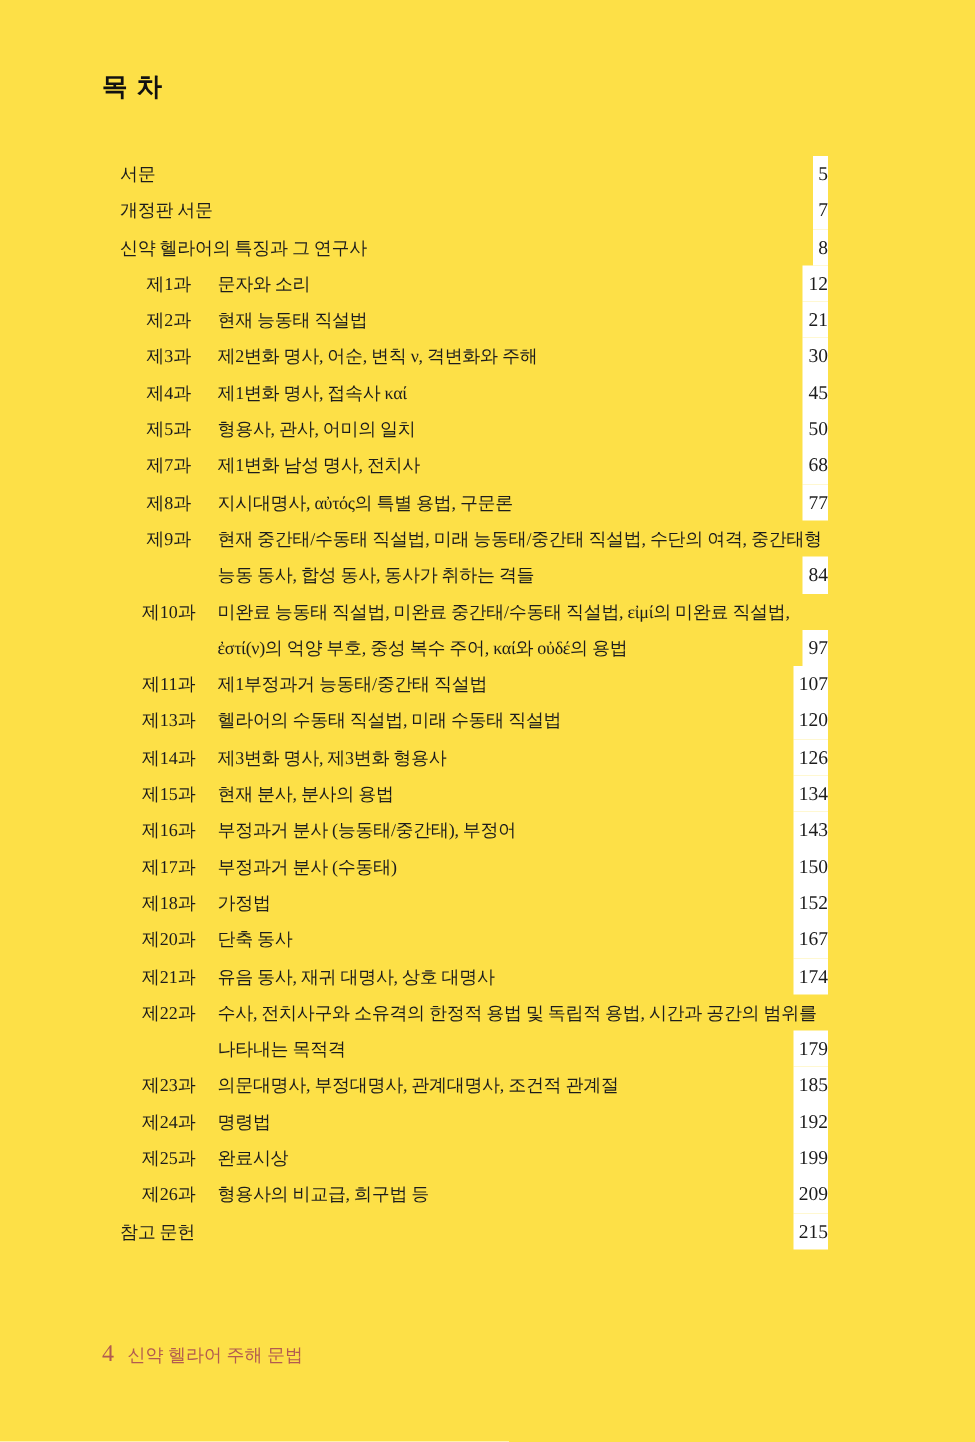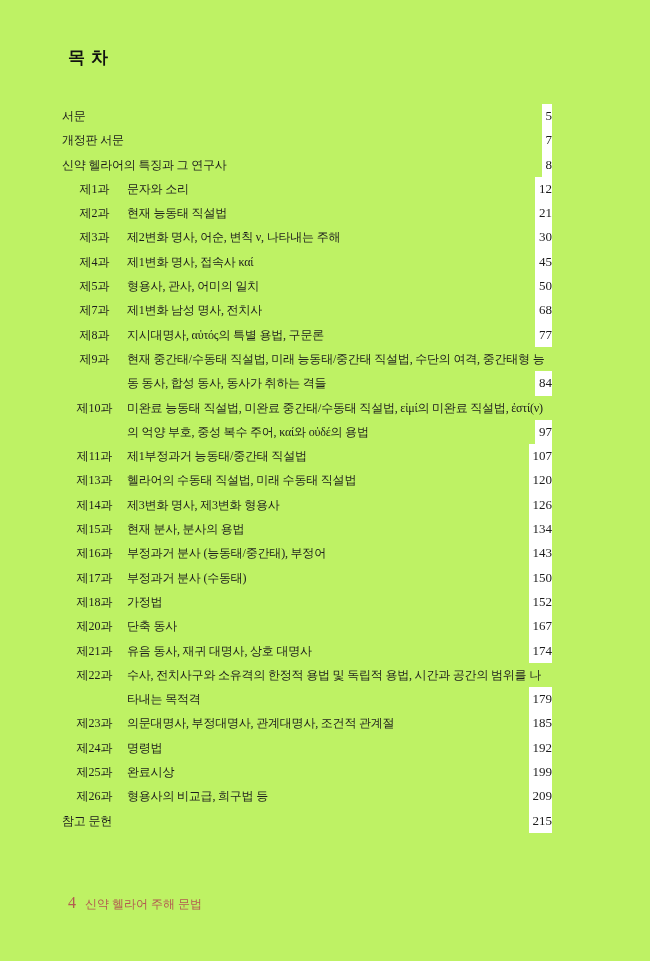--- a/index.html
+++ b/index.html
@@ -4,39 +4,39 @@
 <style>
   html, body {
     margin: 0;
     padding: 0;
     background: #ffffff;
   }
   .page {
     position: relative;
     width: 650px;
     height: 961px;
-    background: #bef264;
+    background: #fde047;
     overflow: hidden;
     font-family: "Liberation Serif", "DejaVu Serif", serif;
     color: #1c1c1c;
   }
   .page-title {
     position: absolute;
     left: 68px;
     top: 46px;
     margin: 0;
     font-family: "Liberation Sans", "DejaVu Sans", sans-serif;
     font-size: 17px;
     font-weight: bold;
     letter-spacing: 6px;
     color: #111111;
   }
   .toc {
     position: absolute;
-    left: 62px;
+    left: 80px;
     right: 98px;
     top: 104px;
   }
   .toc-row {
     position: relative;
     display: flex;
     align-items: flex-start;
     font-size: 12px;
     line-height: 24.3px;
   }
@@ -108,21 +108,21 @@
   </div>
 
   <div class="toc-row">
     <span class="toc-label">제2과</span>
     <span class="toc-title">현재 능동태 직설법</span>
     <span class="toc-page">21</span>
   </div>
 
   <div class="toc-row">
     <span class="toc-label">제3과</span>
-    <span class="toc-title">제2변화 명사, 어순, 변칙 ν, 나타내는 주해</span>
+    <span class="toc-title">제2변화 명사, 어순, 변칙 ν, 격변화와 주해</span>
     <span class="toc-page">30</span>
   </div>
 
   <div class="toc-row">
     <span class="toc-label">제4과</span>
     <span class="toc-title">제1변화 명사, 접속사 καί</span>
     <span class="toc-page">45</span>
   </div>
 
   <div class="toc-row">

